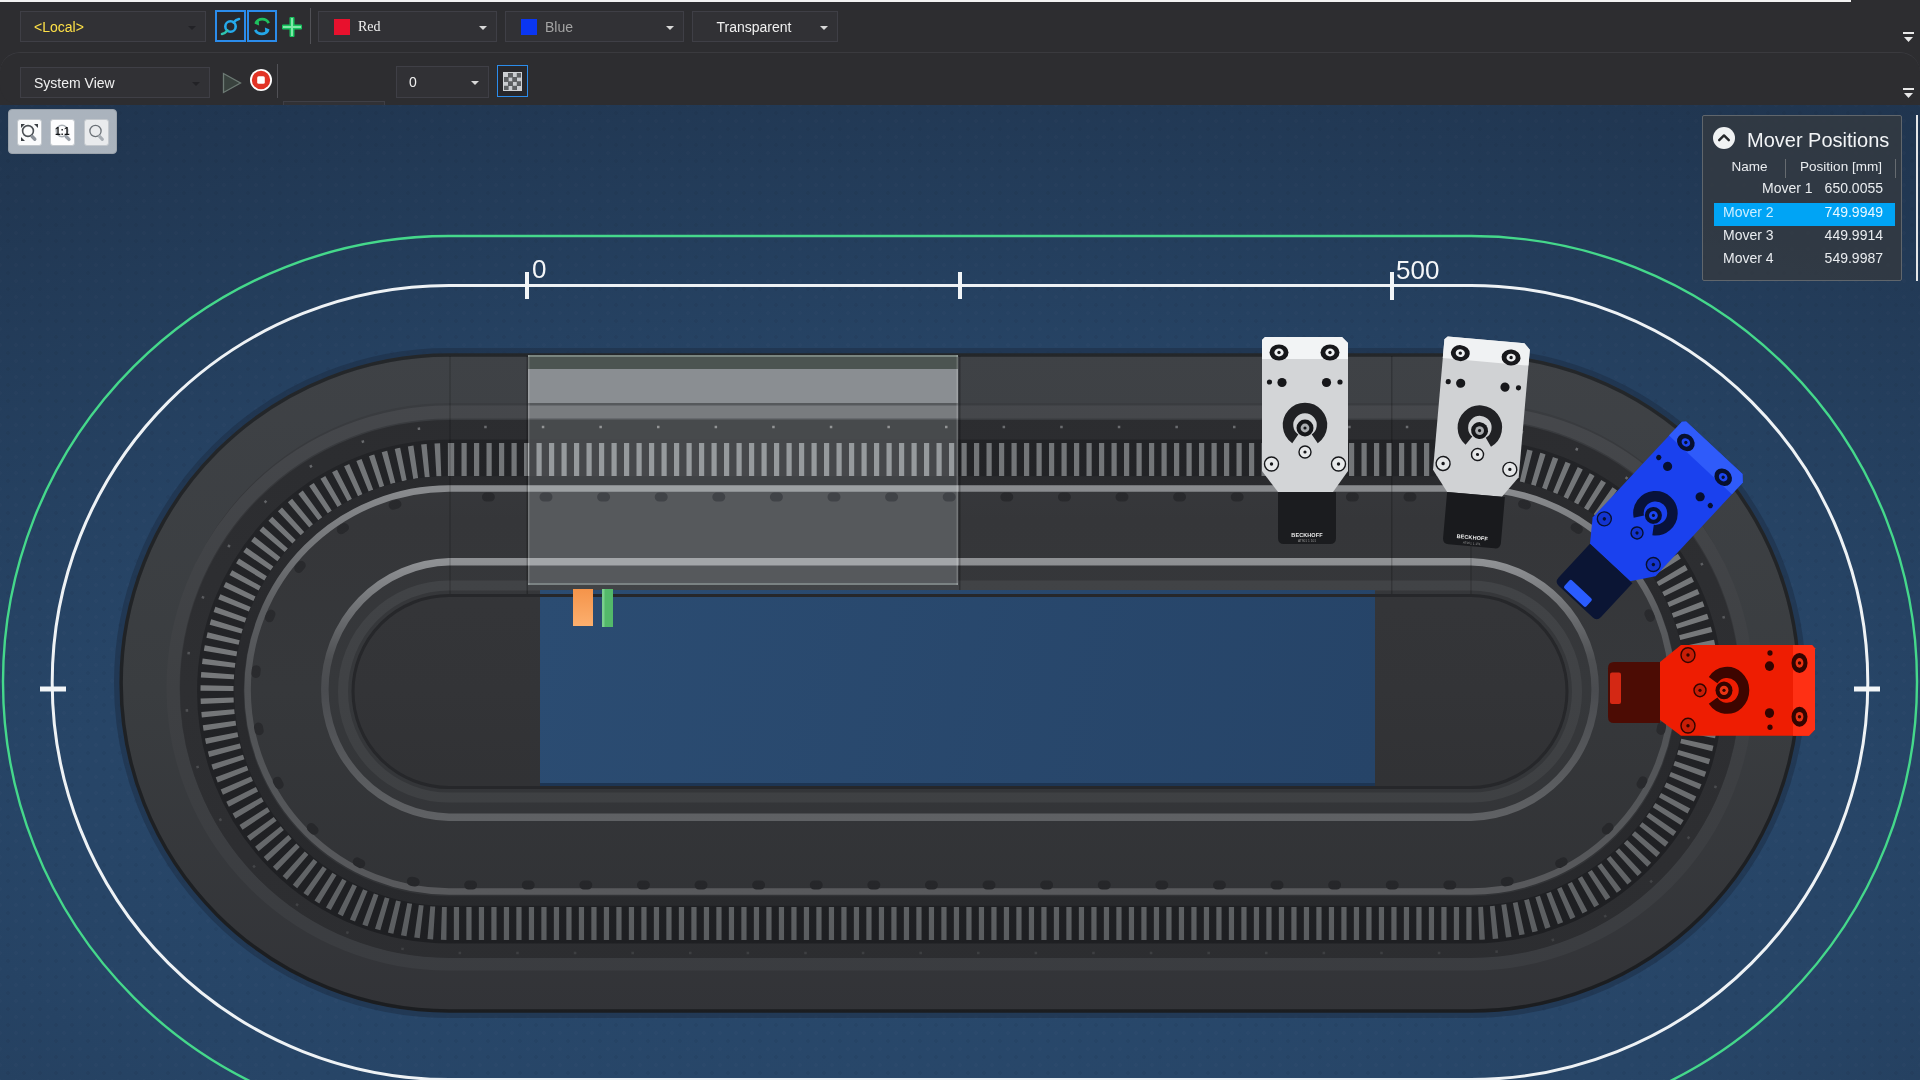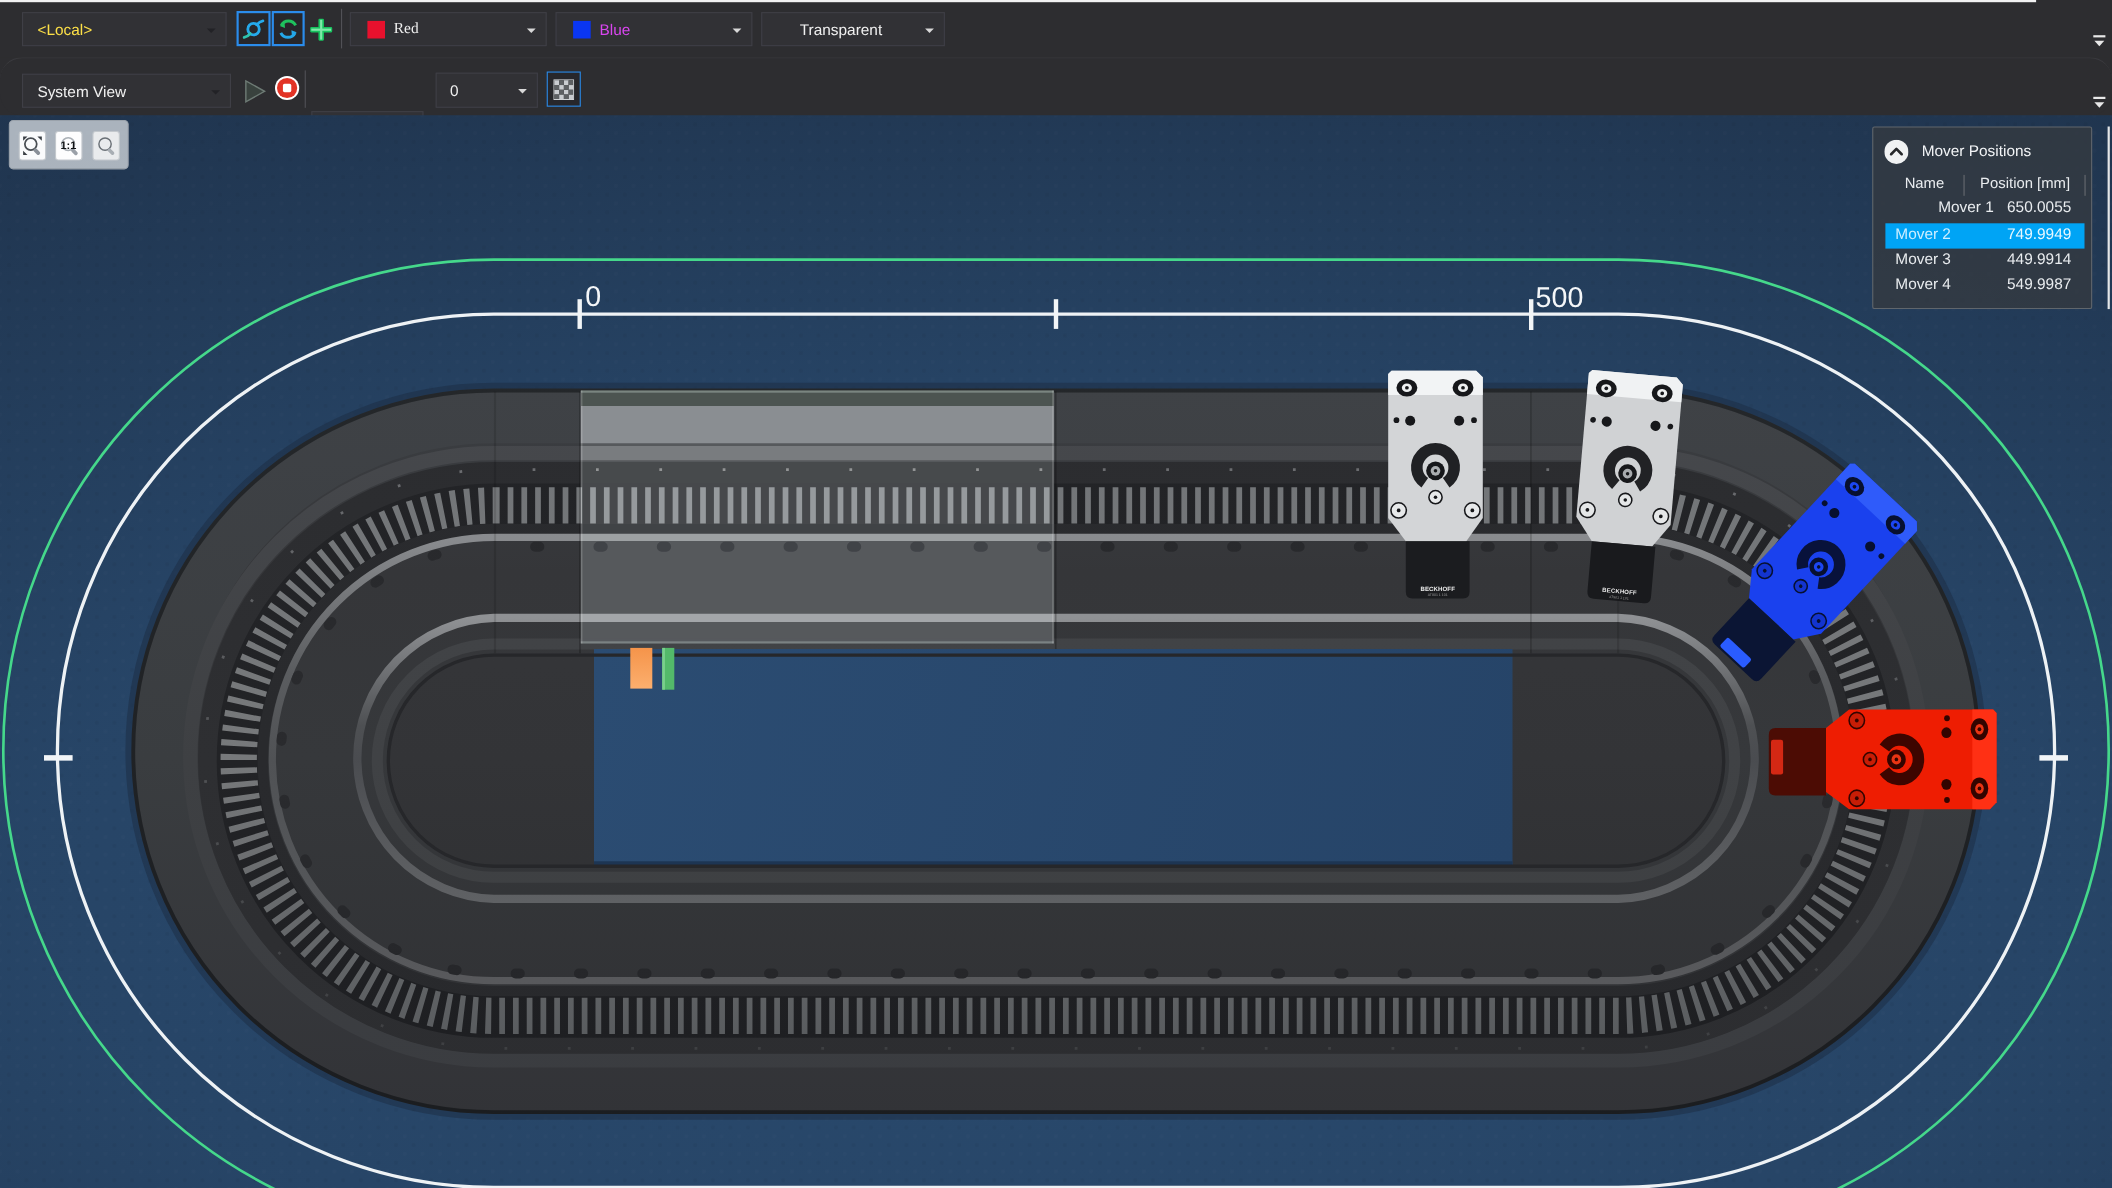--- a/index.html
+++ b/index.html
@@ -41,24 +41,24 @@
 <rect x="3" y="11" width="18" height="2" fill="#7fe8a8"></rect>
 </svg></div>
   <div class="sep" style="left:310px;top:8px;height:36px;"></div>
   <div style="position:absolute;left:318px;top:11px;width:179px;height:31px;background:#313135;border:1px solid #3f3f46;box-sizing:border-box;">
       <div style="position:absolute;left:15px;top:7px;width:16px;height:16px;background:#e8112d;"></div>
       <div style="position:absolute;left:39px;top:0;bottom:0;display:flex;align-items:center;color:#f0f0f0;font-size:14px;font-family:Liberation Serif, serif;">Red</div>
       <div style="position:absolute;right:9px;top:13.5px;width:0;height:0;border-left:4.5px solid transparent;border-right:4.5px solid transparent;border-top:4.5px solid #d8d8d8;"></div>
     </div>
   <div style="position:absolute;left:505px;top:11px;width:179px;height:31px;background:#313135;border:1px solid #3f3f46;box-sizing:border-box;">
       <div style="position:absolute;left:15px;top:7px;width:16px;height:16px;background:#0a36f2;"></div>
-      <div style="position:absolute;left:39px;top:0;bottom:0;display:flex;align-items:center;color:#d946ef;font-size:14px;">Blue</div>
+      <div style="position:absolute;left:39px;top:0;bottom:0;display:flex;align-items:center;color:#a3a3a3;font-size:14px;">Blue</div>
       <div style="position:absolute;right:9px;top:13.5px;width:0;height:0;border-left:4.5px solid transparent;border-right:4.5px solid transparent;border-top:4.5px solid #d8d8d8;"></div>
     </div>
-  <div style="position:absolute;left:692px;top:11px;width:167px;height:31px;background:#313135;border:1px solid #3f3f46;box-sizing:border-box;padding-left:31px;">
+  <div style="position:absolute;left:692px;top:11px;width:146px;height:31px;background:#313135;border:1px solid #3f3f46;box-sizing:border-box;padding-left:31px;">
       <div style="position:absolute;left:0;right:22px;top:0;bottom:0;display:flex;align-items:center;justify-content:center;color:#f0f0f0;font-size:14px;">Transparent</div>
       <div style="position:absolute;right:9px;top:13.5px;width:0;height:0;border-left:4.5px solid transparent;border-right:4.5px solid transparent;border-top:4.5px solid #d8d8d8;"></div>
     </div>
   <div style="position:absolute;left:1902px;top:30px;"><svg width="14" height="16" viewBox="0 0 14 16">
 <rect x="1" y="2" width="11" height="2" fill="#e8e8e8"></rect>
 <path d="M2 7 L11 7 L6.5 12 Z" fill="#e8e8e8"></path>
 </svg></div>
 </div>
 <div class="tb" style="top:52px;height:53px;border-top:1px solid #3a3a3e;border-radius:20px;">
   <div style="position:absolute;left:20px;top:14px;width:190px;height:31px;background:#313135;border:1px solid #3f3f46;box-sizing:border-box;">
@@ -326,21 +326,21 @@
 <circle cx="9.5" cy="9" r="5.6" fill="none" stroke="#6a7076" stroke-width="1.3"></circle>
 <rect x="13.6" y="12.3" width="7" height="3.2" rx="1.5" transform="rotate(45 13.6 12.3)" fill="#a8aeb4"></rect>
 </svg>
   </div>
 
 <div style="position:absolute;left:1702px;top:115px;width:200px;height:166px;background:rgba(52,58,65,0.83);border:1px solid #60666c;border-radius:2px;color:#e9ecef;font-size:14px;">
   <div style="position:absolute;left:10px;top:11px;"><svg width="22" height="22" viewBox="0 0 22 22">
 <circle cx="11" cy="11" r="11" fill="#f0f2f3"></circle>
 <path d="M6.2 13.2 L11 8.4 L15.8 13.2" fill="none" stroke="#26282b" stroke-width="2.4" stroke-linecap="round" stroke-linejoin="round"></path>
 </svg></div>
-  <div style="position:absolute;left:44px;top:13px;font-size:14px;color:#f2f4f6;">Mover Positions</div>
+  <div style="position:absolute;left:44px;top:13px;font-size:20px;color:#f2f4f6;">Mover Positions</div>
   <div style="position:absolute;left:11px;top:43px;width:71px;height:18px;text-align:center;font-size:13.5px;">Name</div>
   <div style="position:absolute;left:84px;top:43px;width:108px;height:18px;text-align:center;font-size:13.5px;">Position [mm]</div>
   <div style="position:absolute;left:82px;top:43px;width:1px;height:19px;background:#666b70;"></div>
   <div style="position:absolute;left:192px;top:43px;width:1px;height:19px;background:#666b70;"></div>
   <div style="position:absolute;left:11px;top:87px;width:181px;height:23px;background:#00a4f5;"></div>
   <div style="position:absolute;left:20px;top:64px;margin-left:39px;">Mover 1</div>
     <div style="position:absolute;right:18px;top:64px;">650.0055</div>
   <div style="position:absolute;left:20px;top:88px;color:#cdeeff;">Mover 2</div>
     <div style="position:absolute;right:18px;top:88px;color:#e8f8ff;">749.9949</div>
   <div style="position:absolute;left:20px;top:111px;">Mover 3</div>

